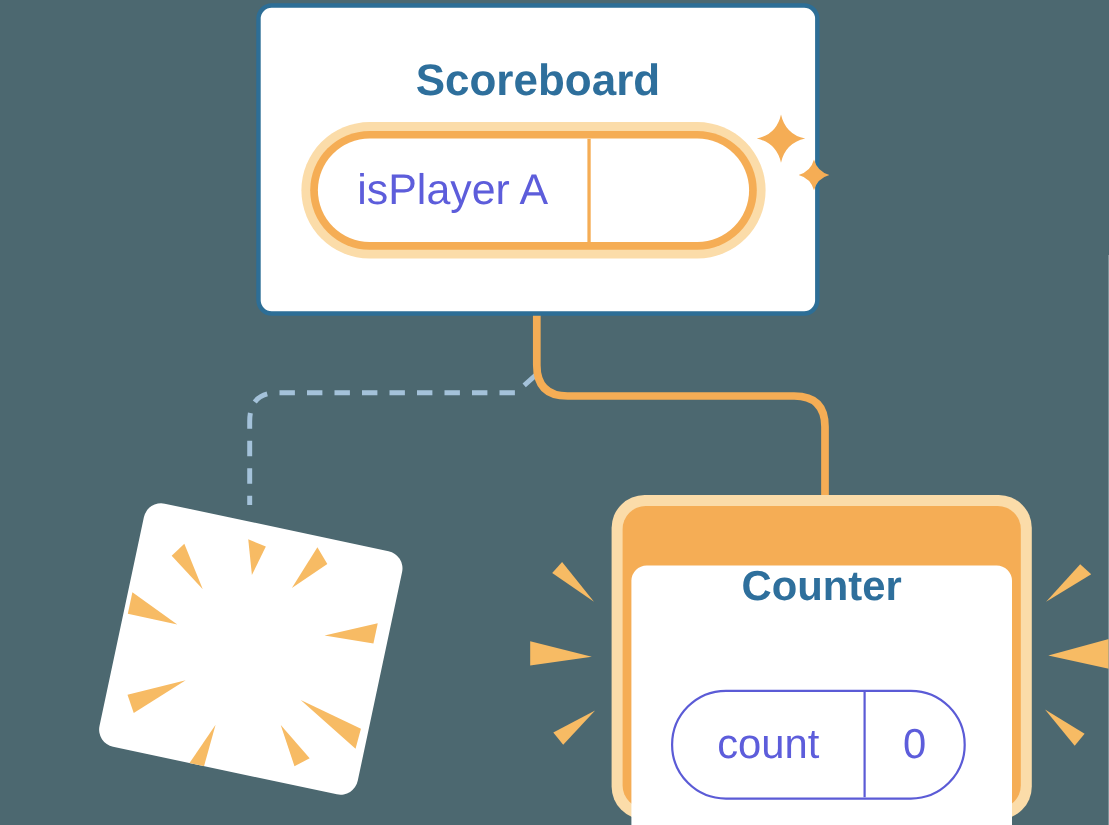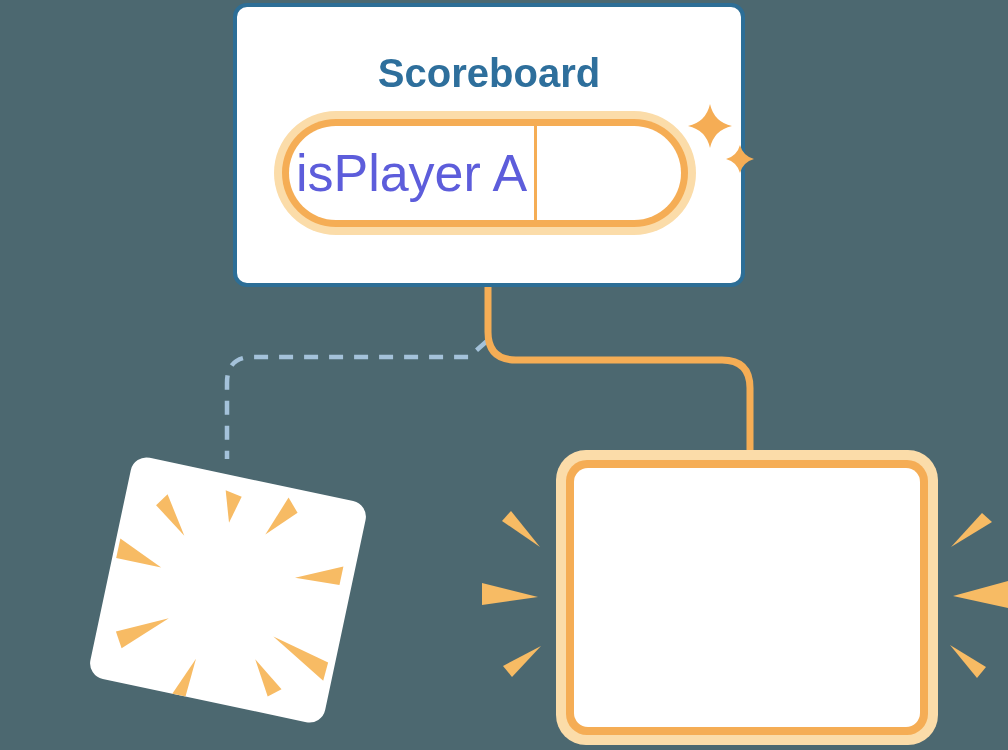--- a/index.html
+++ b/index.html
@@ -60,21 +60,21 @@
     width: 100%; height: 100%;
     background: #FFFFFF;
     border-radius: 55px;
     display: flex;
     overflow: hidden;
   }
   .state-pill-highlight .pill-key {
     flex: 0 0 62.5%;
     border-right: 3px solid #F5AD55;
     display: flex; align-items: center; justify-content: center;
-    font-size: 52px;
+    font-size: 39px;
     color: #5D5DDB;
   }
   .state-pill-highlight .pill-value {
     flex: 1;
     display: flex; align-items: center; justify-content: center;
     font-size: 39px;
     font-weight: 700;
     color: #5D5DDB;
   }
   .sparkles {
@@ -197,18 +197,23 @@
         <polygon points="-17,74 -35,118 -20,122"></polygon>
         <polygon points="41,62 61,96 73,86"></polygon>
         <polygon points="54,36 112,69 113,50"></polygon>
       </g>
     </svg>
   </div>
 
   <div class="counter-card">
     <div class="card-border">
       <div class="card-body">
-
+        <div class="component-title">Counter</div>
+
+        <div class="state-pill-plain">
+          <div class="pill-key">count</div>
+          <div class="pill-value">0</div>
+        </div>
       </div>
     </div>
   </div>
 
 </div>
 
 </body></html>

